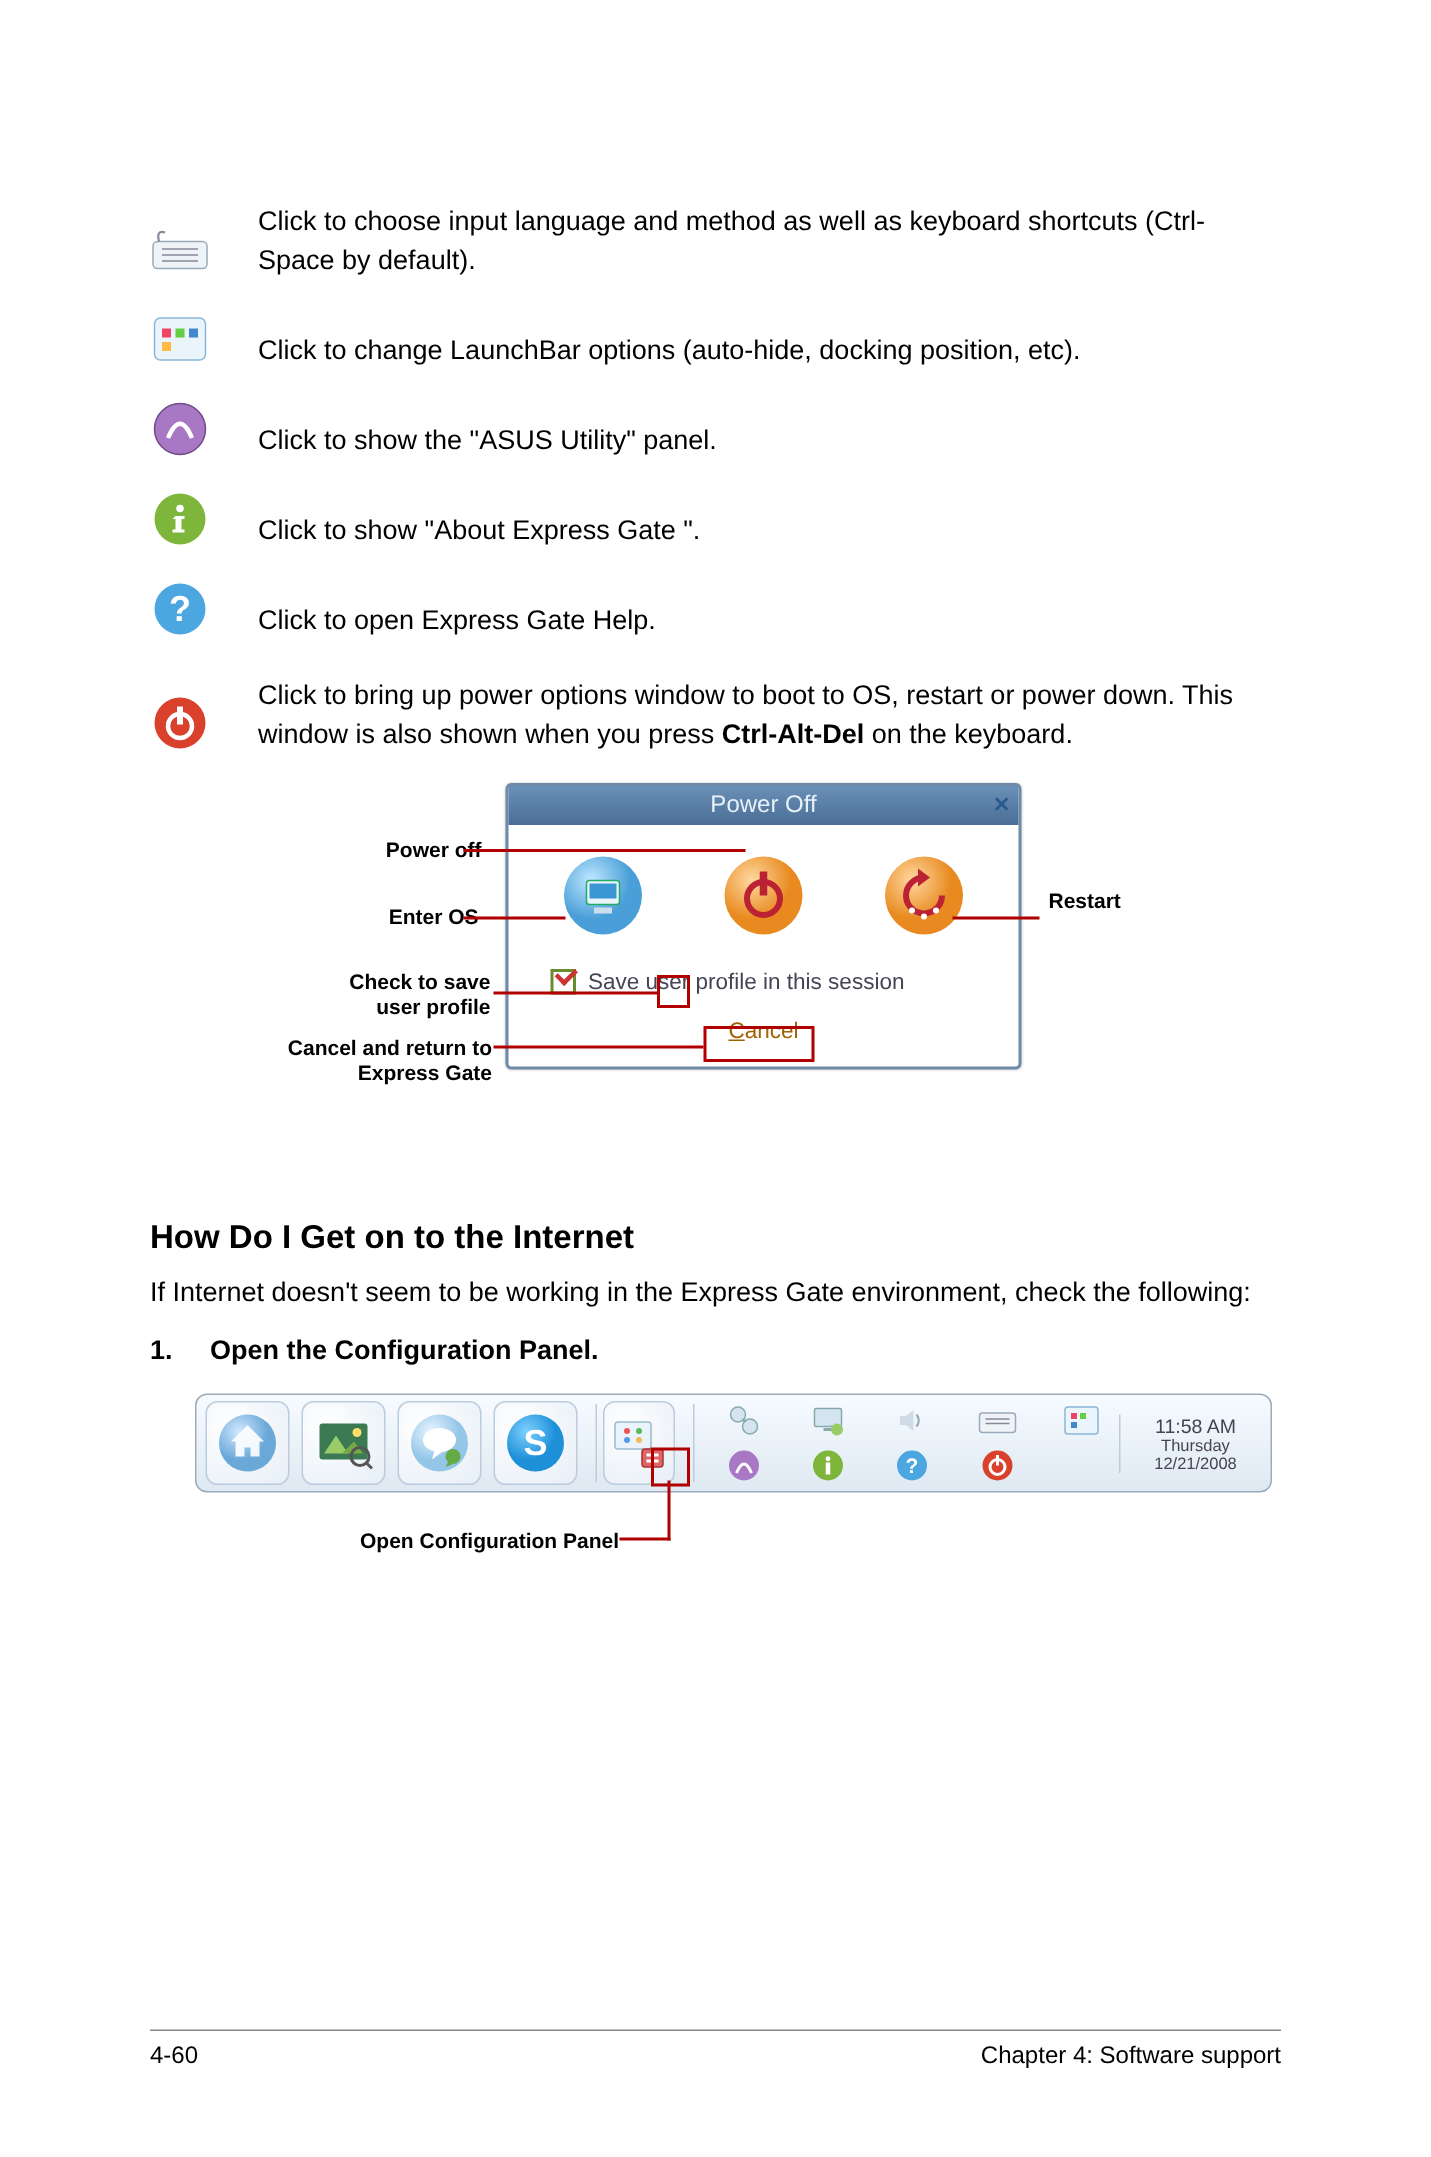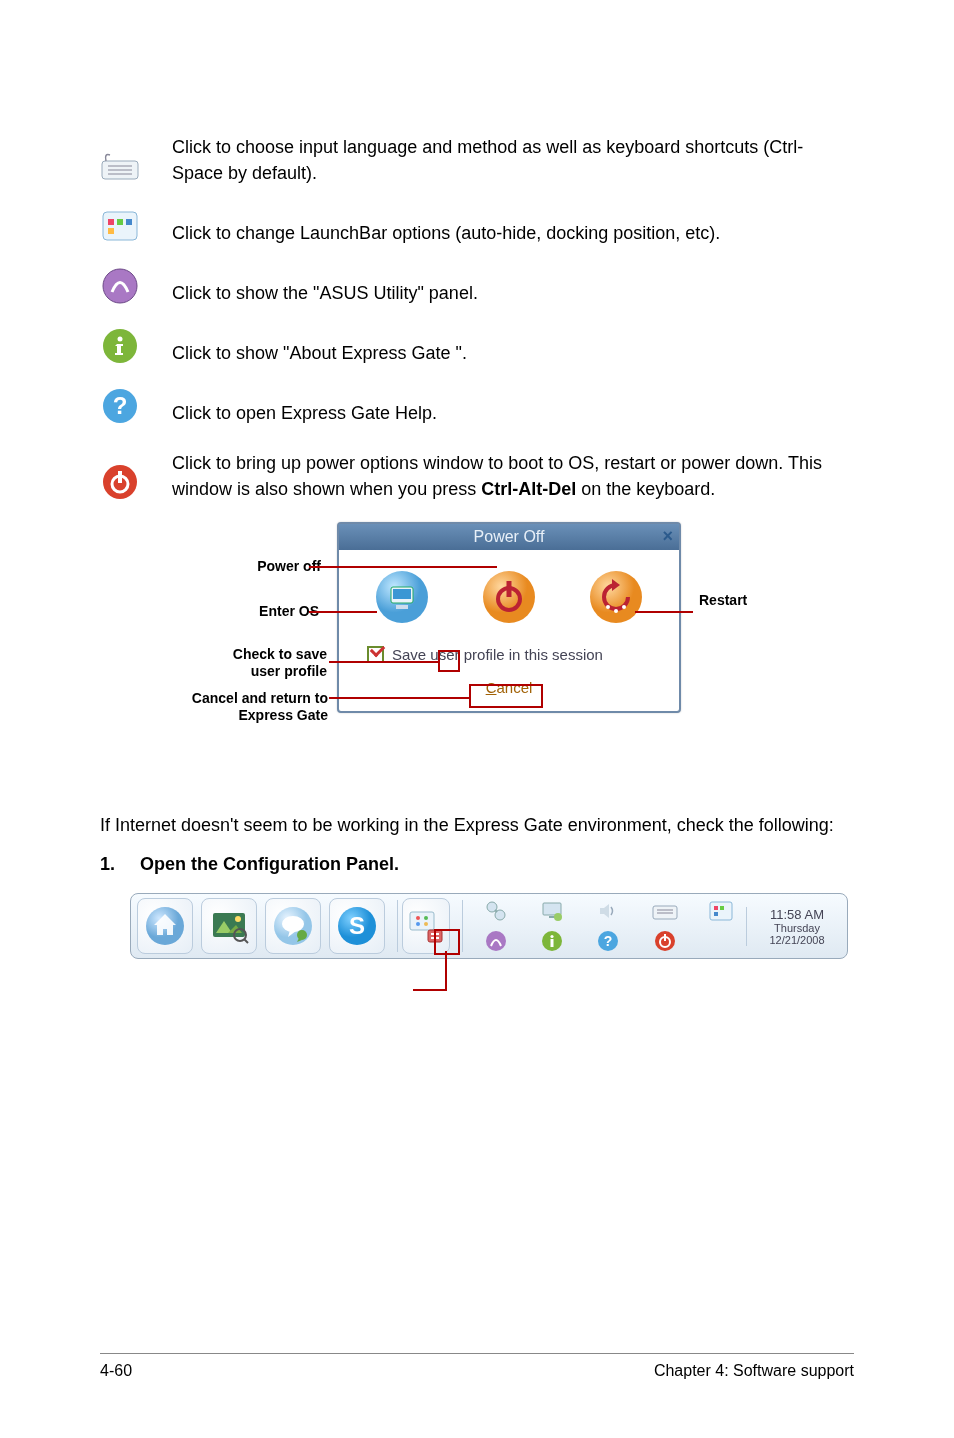--- a/index.html
+++ b/index.html
@@ -412,20 +412,21 @@
 
     <div class="anno" style="left:-4px; top:168px; text-align:right; width:175px;">
       <div style="line-height:1.2;">Cancel and return to<br>Express Gate</div>
     </div>
     <div class="anno-line" style="left:172px; top:175px; width:140px;"></div>
 
     <div class="anno" style="left:542px; top:70px;">Restart</div>
     <div class="anno-line" style="left:478px; top:89px; width:58px;"></div>
   </div>
 
+  <div class="section-heading">How Do I Get on to the Internet</div>
   <div class="body-text">If Internet doesn't seem to be working in the Express Gate  environment, check the following:</div>
 
   <div class="step-row">
     <div class="step-num">1.</div>
     <div>Open the Configuration Panel.</div>
   </div>
 
   <div class="launchbar-wrap">
     <div class="launchbar">
       <div class="lb-large">
@@ -558,20 +559,21 @@
       <div class="date-block">
         <div class="time">11:58 AM</div>
         <div>Thursday</div>
         <div>12/21/2008</div>
       </div>
     </div>
 
     <div class="lb-highlight-box" style="left:304px; top:36px;"></div>
     <div class="lb-line-v" style="left:315px; top:58px; height:40px;"></div>
     <div class="lb-line-h" style="left:283px; top:96px; width:34px;"></div>
+    <div class="lb-anno-label" style="top:90px;">Open Configuration Panel</div>
   </div>
 
 </div>
 
 <div class="footer">
   <span>4-60</span>
   <span>Chapter 4: Software support</span>
 </div>
 
 </body></html>

